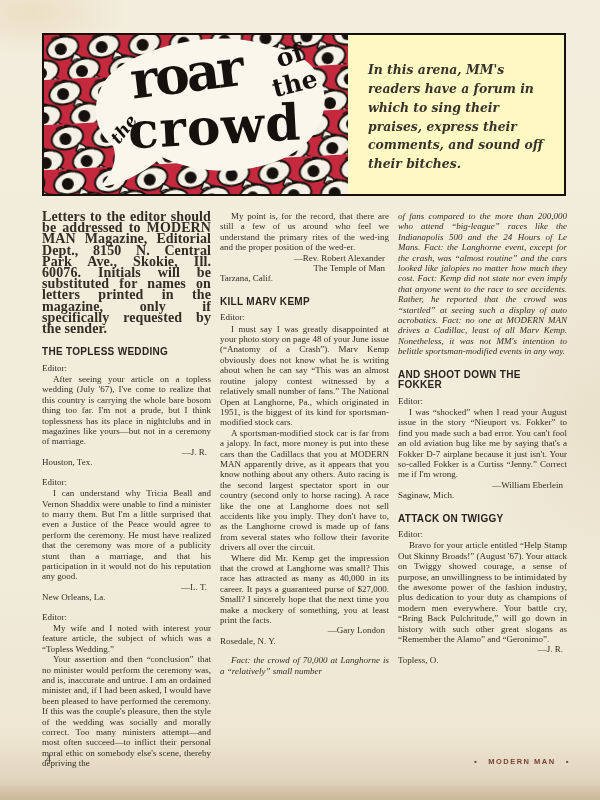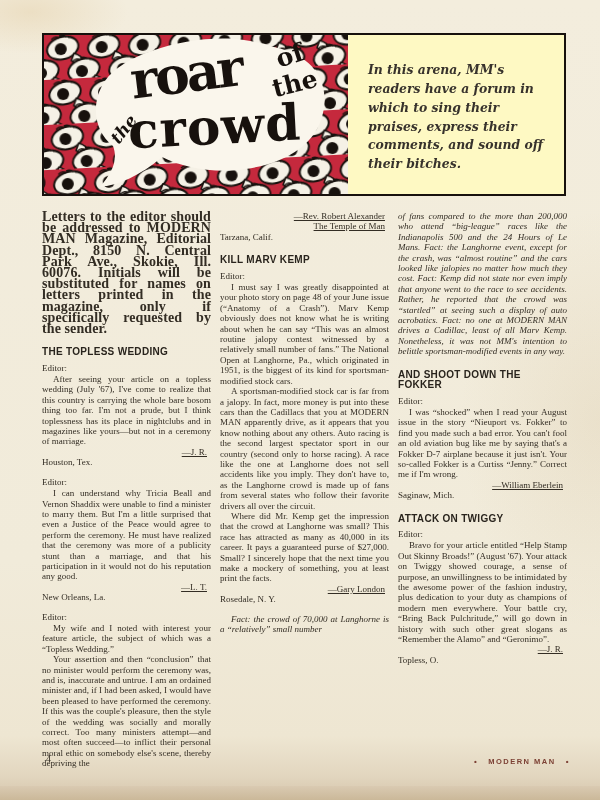--- a/index.html
+++ b/index.html
@@ -34,21 +34,21 @@
   .columns{position:absolute;left:42px;top:211px;width:525px;display:flex;gap:9px;}
   .col{flex:1;font-size:9px;line-height:10.4px;}
   .blk{margin:0;}
   .intro{font-weight:bold;text-align:justify;line-height:11.2px;font-size:14px;
          letter-spacing:.1px;}
   .heading{font-family:"Liberation Sans", sans-serif;font-weight:bold;font-size:10px;
          letter-spacing:.3px;margin:13px 0 5px 0;color:#29241d;}
   .salutation{margin-bottom:1px;}
   .para{text-indent:11px;text-align:justify;}
   .cont{text-align:justify;}
-  .sig{text-align:right;padding-right:4px;text-decoration:underline;}
+  .sig{text-align:right;padding-right:4px;}
   .loc{margin-bottom:9px;}
   .fact{font-style:italic;text-indent:11px;text-align:justify;margin-top:9px;}
   .fact-cont{font-style:italic;text-align:justify;}
 
   
   .page-number{position:absolute;left:46px;top:753px;font-size:10px;}
   .footer-brand{position:absolute;right:30px;top:757px;color:#7c4034;
          font-family:"Liberation Sans", sans-serif;font-weight:bold;font-size:7.5px;
          letter-spacing:1.5px;display:flex;align-items:center;gap:10px;}
   .footer-brand .dot{font-size:8px;}
@@ -105,20 +105,21 @@
         <div class="blk loc">Houston, Tex.</div>
         <div class="blk salutation">Editor:</div>
         <div class="blk para">I can understand why Tricia Beall and Vernon Shaddix were unable to find a minister to marry them. But I'm a little surprised that even a Justice of the Peace would agree to perform the ceremony. He must have realized that the ceremony was more of a publicity stunt than a marriage, and that his participation in it would not do his reputation any good.</div>
         <div class="blk sig">—L. T.</div>
         <div class="blk loc">New Orleans, La.</div>
         <div class="blk salutation">Editor:</div>
         <div class="blk para">My wife and I noted with interest your feature article, the subject of which was a “Topless Wedding.”</div>
         <div class="blk para">Your assertion and then “conclusion” that no minister would perform the ceremony was, and is, inaccurate and untrue. I am an ordained minister and, if I had been asked, I would have been pleased to have performed the ceremony. If this was the couple's pleasure, then the style of the wedding was socially and morally correct. Too many ministers attempt—and most often succeed—to inflict their personal moral ethic on somebody else's scene, thereby depriving the</div>
       </div>
     <div class="col">
+        <div class="blk para">My point is, for the record, that there are still a few of us around who feel we understand the primary rites of the wed-ing and the proper position of the wed-er.</div>
         <div class="blk sig">—Rev. Robert Alexander</div>
         <div class="blk sig">The Temple of Man</div>
         <div class="blk loc">Tarzana, Calif.</div>
         <div class="blk heading">KILL MARV KEMP</div>
         <div class="blk salutation">Editor:</div>
         <div class="blk para">I must say I was greatly disappointed at your photo story on page 48 of your June issue (“Anatomy of a Crash”). Marv Kemp obviously does not know what he is writing about when he can say “This was an almost routine jalopy contest witnessed by a relatively small number of fans.” The National Open at Langhorne, Pa., which originated in 1951, is the biggest of its kind for sportsman-modified stock cars.</div>
         <div class="blk para">A sportsman-modified stock car is far from a jalopy. In fact, more money is put into these cars than the Cadillacs that you at MODERN MAN apparently drive, as it appears that you know nothing about any others. Auto racing is the second largest spectator sport in our country (second only to horse racing). A race like the one at Langhorne does not sell accidents like you imply. They don't have to, as the Langhorne crowd is made up of fans from several states who follow their favorite drivers all over the circuit.</div>
         <div class="blk para">Where did Mr. Kemp get the impression that the crowd at Langhorne was small? This race has attracted as many as 40,000 in its career. It pays a guaranteed purse of $27,000. Small? I sincerely hope that the next time you make a mockery of something, you at least print the facts.</div>
         <div class="blk sig">—Gary London</div>
         <div class="blk loc">Rosedale, N. Y.</div>

